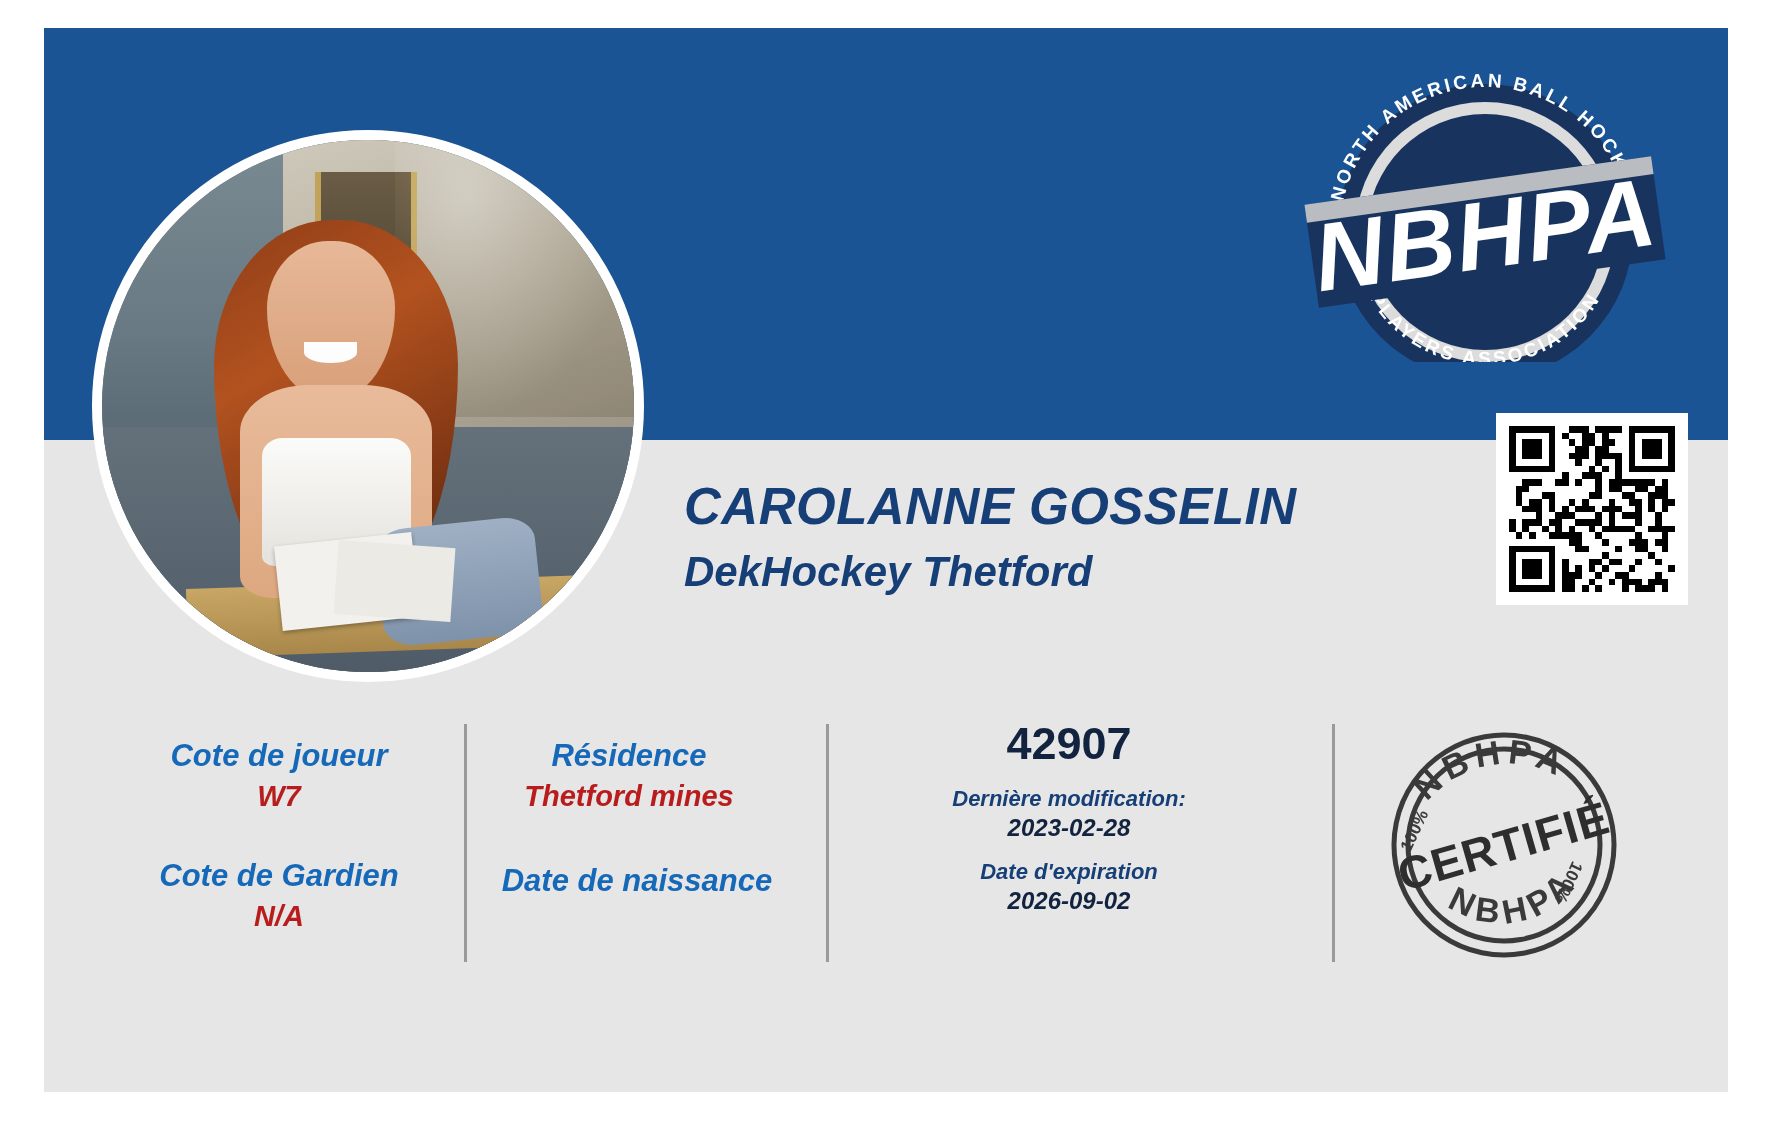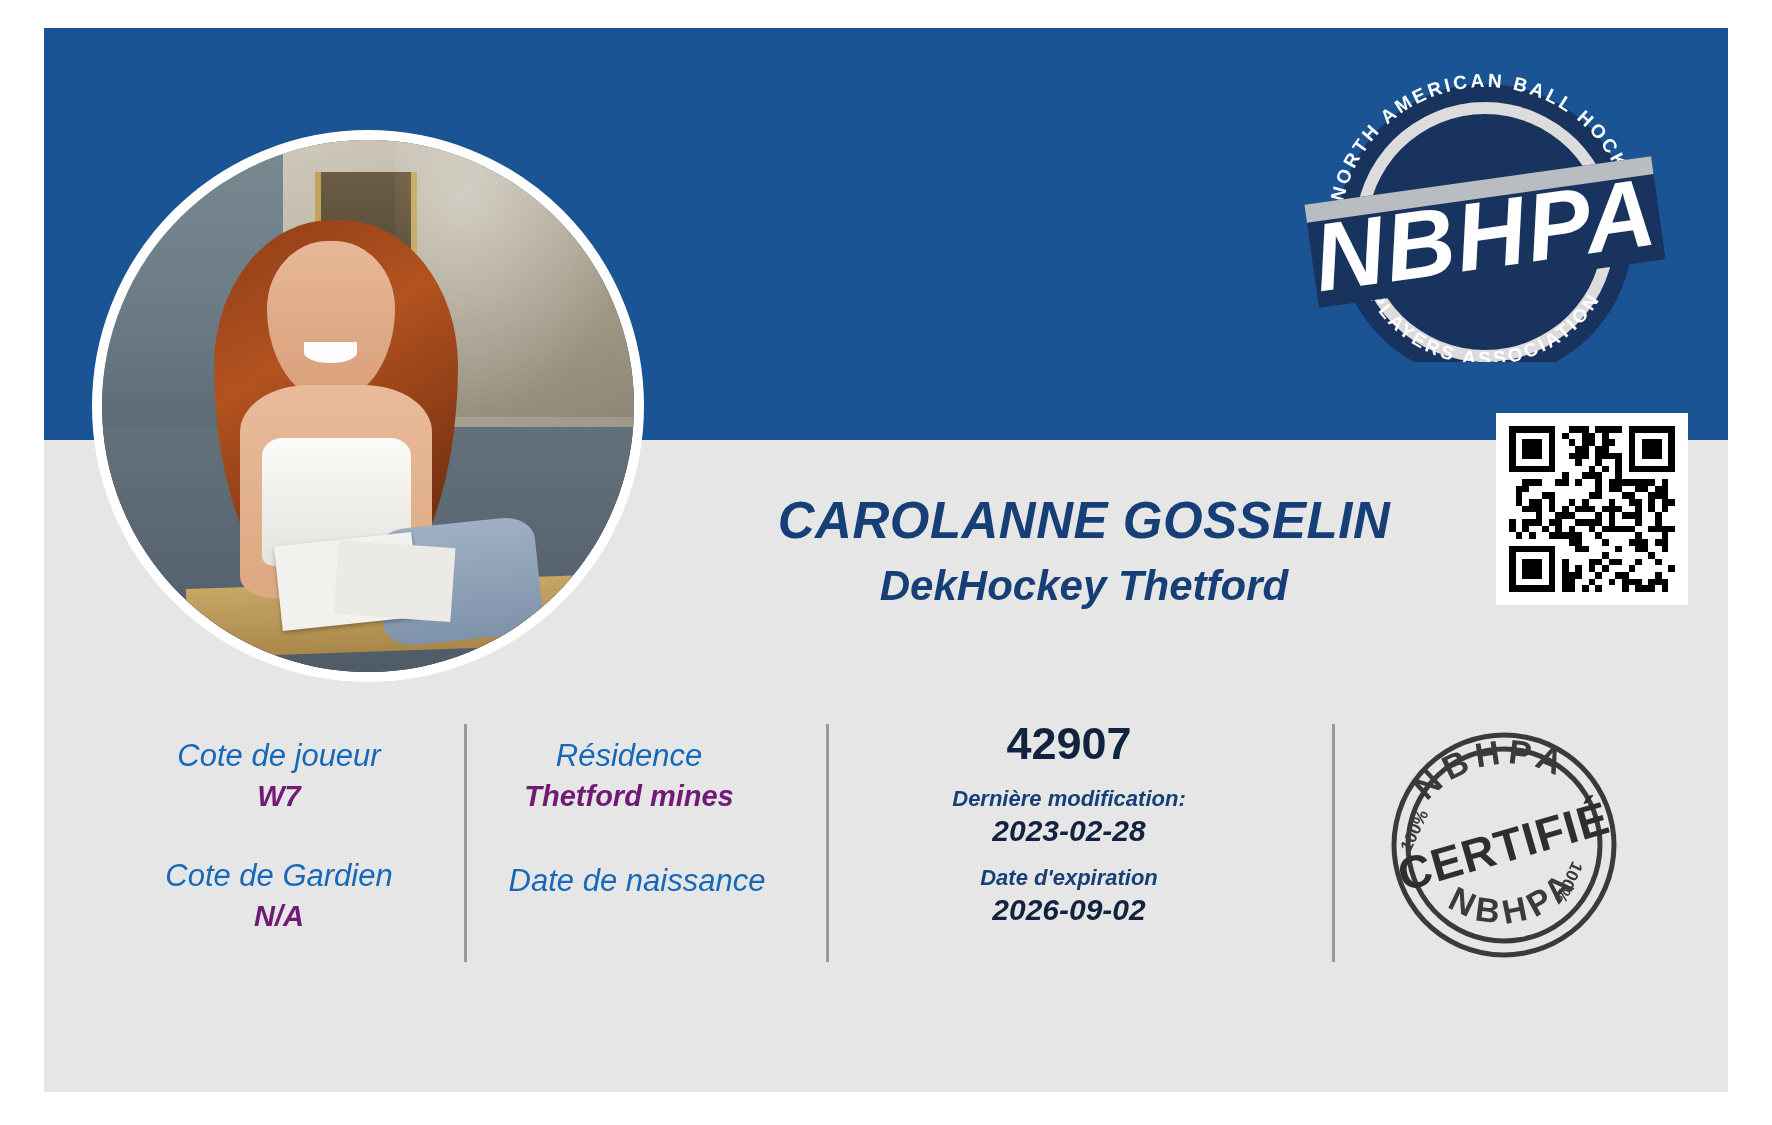--- a/index.html
+++ b/index.html
@@ -130,23 +130,22 @@
   .ph-jeans {
     position: absolute; left: 52%; bottom: 6%; width: 30%; height: 22%;
     background: linear-gradient(180deg, #9fb0c4 0%, #7e92aa 100%);
     transform: rotate(-6deg);
     border-radius: 20%;
   }
   
   .name-block {
     position: absolute;
     left: 640px;
-    top: 466px;
+    top: 452px;
     width: 800px;
-    text-align: center;
   }
   .player-name {
     font-size: 51px;
     font-weight: bold;
     font-style: italic;
     color: #173f77;
     letter-spacing: .5px;
     line-height: 1.05;
     white-space: nowrap;
   }
@@ -185,30 +184,30 @@
     width: 100%;
     height: 300px;
   }
   .col {
     position: absolute;
     text-align: center;
     color: #173f77;
   }
   .lbl {
     font-size: 31px;
-    font-weight: normal;
+    font-weight: bold;
     font-style: italic;
     color: #1668b8;
     white-space: nowrap;
   }
   .val {
     font-size: 29px;
     font-weight: bold;
     font-style: italic;
-    color: #701a75;
+    color: #b91c1c;
     margin-top: 6px;
     white-space: nowrap;
   }
   .val-big {
     font-size: 45px;
     font-weight: bold;
     color: #12233f;
     margin-top: 2px;
   }
   .lbl-big {
@@ -218,21 +217,21 @@
     color: #1668b8;
   }
   .small-lbl {
     font-size: 22px;
     font-weight: bold;
     font-style: italic;
     color: #173f77;
     margin-top: 16px;
   }
   .small-val {
-    font-size: 30px;
+    font-size: 24px;
     font-weight: bold;
     font-style: italic;
     color: #12233f;
     margin-top: 2px;
   }
   .col-1 { left: 60px;  top: 50px;  width: 350px; }
   .col-1b{ left: 60px;  top: 170px; width: 350px; }
   .col-2 { left: 420px; top: 50px;  width: 330px; }
   .col-2b{ left: 420px; top: 175px; width: 330px; margin-left: 8px; }
   .col-3 { left: 790px; top: 28px;  width: 470px; }

